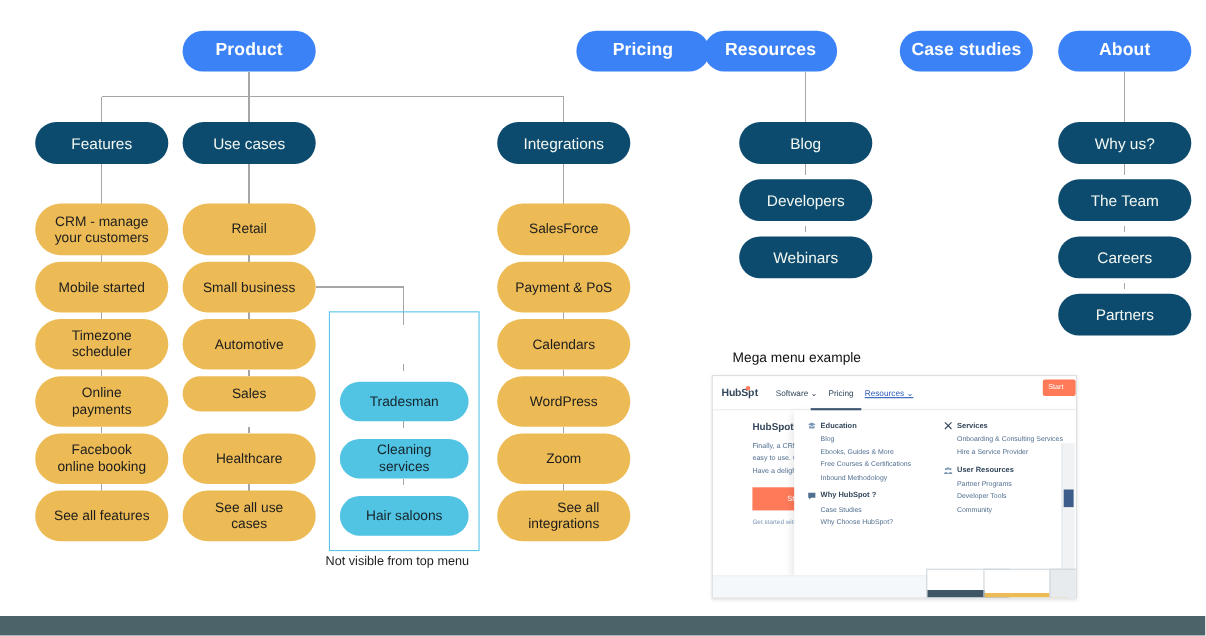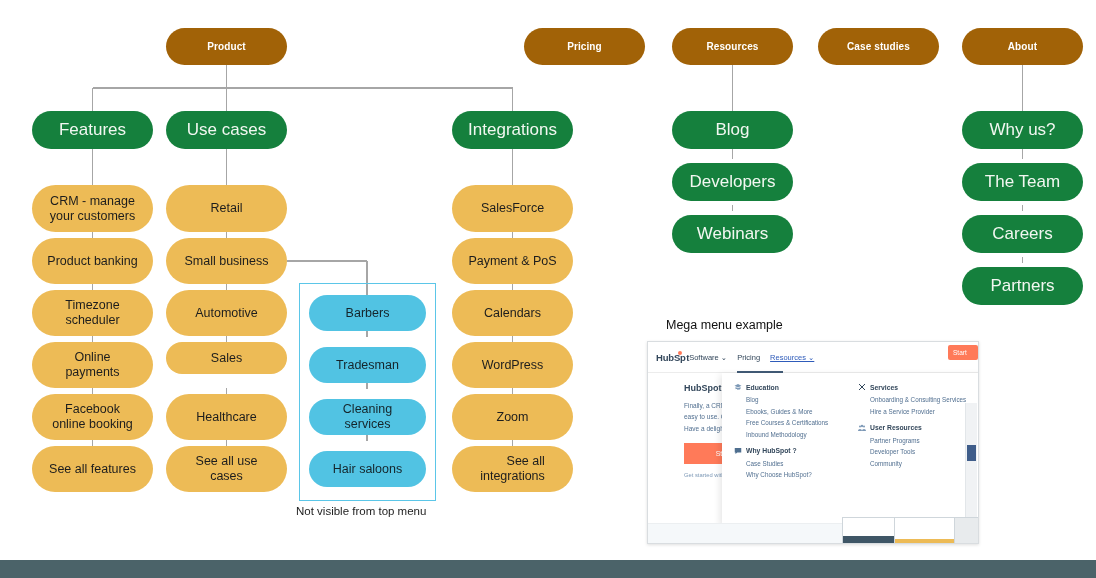--- a/index.html
+++ b/index.html
@@ -30,30 +30,30 @@
     display: flex;
     align-items: center;
     justify-content: center;
     text-align: center;
     border-radius: 999px;
     line-height: 1.18;
     padding: 2px 6px;
     white-space: pre-line;
   }
   .node.lvl-top {
-    background: #a16207;
+    background: #3b82f6;
     color: #ffffff;
     font-weight: bold;
-    font-size: 10px;
+    font-size: 16px;
     letter-spacing: 0.1px;
   }
   .node.lvl-two {
-    background: #15803d;
+    background: #0c4a6e;
     color: #f2f7f1;
-    font-size: 17px;
+    font-size: 14px;
   }
   .node.lvl-three {
     background: #EDBB56;
     color: #1d1d1d;
     font-size: 12.5px;
   }
   .node.lvl-hidden {
     background: #51C3E3;
     color: #15252b;
     font-size: 12.5px;
@@ -119,20 +119,21 @@
     content: "";
     position: absolute;
     left: 4.5px; top: -1px;
     width: 4px; height: 4px;
     background: #ff7a59;
     border-radius: 50%;
   }
   .hs-nav {
     display: flex;
     gap: 10px;
+    margin-left: 16px;
     font-size: 7.5px;
     color: #33475b;
   }
   .hs-nav .item { white-space: nowrap; }
   .hs-nav .item.active {
     text-decoration: underline;
     color: #2e5bba;
   }
   .hs-cta {
     position: absolute;
@@ -327,57 +328,56 @@
       <path d="M1022.5 257 V 263"></path>
     </g>
   </svg>
 
   <div id="hidden-box"></div>
   <div id="hidden-caption">Not visible from
 top menu</div>
 
   <div class="node lvl-top" style="left:166px;top:28px;width:121px;height:37px;">Product</div>
   <div class="node lvl-top" style="left:524px;top:28px;width:121px;height:37px;">Pricing</div>
-  <div class="node lvl-top" style="left:672px;top:28px;width:121px;height:37px;">Resources</div>
+  <div class="node lvl-top" style="left:640px;top:28px;width:121px;height:37px;">Resources</div>
   <div class="node lvl-top" style="left:818px;top:28px;width:121px;height:37px;">Case studies</div>
   <div class="node lvl-top" style="left:962px;top:28px;width:121px;height:37px;">About</div>
 
   <div class="node lvl-two" style="left:32px;top:111px;width:121px;height:38px;">Features</div>
   <div class="node lvl-two" style="left:166px;top:111px;width:121px;height:38px;">Use cases</div>
   <div class="node lvl-two" style="left:452px;top:111px;width:121px;height:38px;">Integrations</div>
 
   <div class="node lvl-two" style="left:672px;top:111px;width:121px;height:38px;">Blog</div>
   <div class="node lvl-two" style="left:672px;top:163px;width:121px;height:38px;">Developers</div>
   <div class="node lvl-two" style="left:672px;top:215px;width:121px;height:38px;">Webinars</div>
 
   <div class="node lvl-two" style="left:962px;top:111px;width:121px;height:38px;">Why us?</div>
   <div class="node lvl-two" style="left:962px;top:163px;width:121px;height:38px;">The Team</div>
   <div class="node lvl-two" style="left:962px;top:215px;width:121px;height:38px;">Careers</div>
   <div class="node lvl-two" style="left:962px;top:267px;width:121px;height:38px;">Partners</div>
 
   <div class="node lvl-three" style="left:32px;top:185px;width:121px;height:47px;">CRM - manage
 your customers</div>
-  <div class="node lvl-three" style="left:32px;top:238px;width:121px;height:46px;">Product banking</div>
+  <div class="node lvl-three" style="left:32px;top:238px;width:121px;height:46px;">Mobile started</div>
   <div class="node lvl-three" style="left:32px;top:290px;width:121px;height:46px;">Timezone
 scheduler</div>
   <div class="node lvl-three" style="left:32px;top:342px;width:121px;height:46px;">Online
 payments</div>
   <div class="node lvl-three" style="left:32px;top:394px;width:121px;height:46px;">Facebook
 online booking</div>
   <div class="node lvl-three" style="left:32px;top:446px;width:121px;height:46px;text-align:right;">See all features</div>
 
   <div class="node lvl-three" style="left:166px;top:185px;width:121px;height:47px;">Retail</div>
   <div class="node lvl-three" style="left:166px;top:238px;width:121px;height:46px;">Small business</div>
   <div class="node lvl-three" style="left:166px;top:290px;width:121px;height:46px;">Automotive</div>
   <div class="node lvl-three" style="left:166px;top:342px;width:121px;height:32px;">Sales</div>
   <div class="node lvl-three" style="left:166px;top:394px;width:121px;height:46px;">Healthcare</div>
   <div class="node lvl-three" style="left:166px;top:446px;width:121px;height:46px;">See all use
 cases</div>
 
-  <div class="node lvl-hidden" style="left:309px;top:295px;width:117px;height:36px;">Barbers</div>
   <div class="node lvl-hidden" style="left:309px;top:399px;width:117px;height:36px;">Cleaning
 services</div>
   <div class="node lvl-hidden" style="left:309px;top:347px;width:117px;height:36px;">Tradesman</div>
   <div class="node lvl-hidden" style="left:309px;top:451px;width:117px;height:36px;">Hair saloons</div>
 
   <div class="node lvl-three" style="left:452px;top:185px;width:121px;height:47px;">SalesForce</div>
   <div class="node lvl-three" style="left:452px;top:238px;width:121px;height:46px;">Payment &amp; PoS</div>
   <div class="node lvl-three" style="left:452px;top:290px;width:121px;height:46px;">Calendars</div>
   <div class="node lvl-three" style="left:452px;top:342px;width:121px;height:46px;">WordPress</div>
   <div class="node lvl-three" style="left:452px;top:394px;width:121px;height:46px;">Zoom</div>

